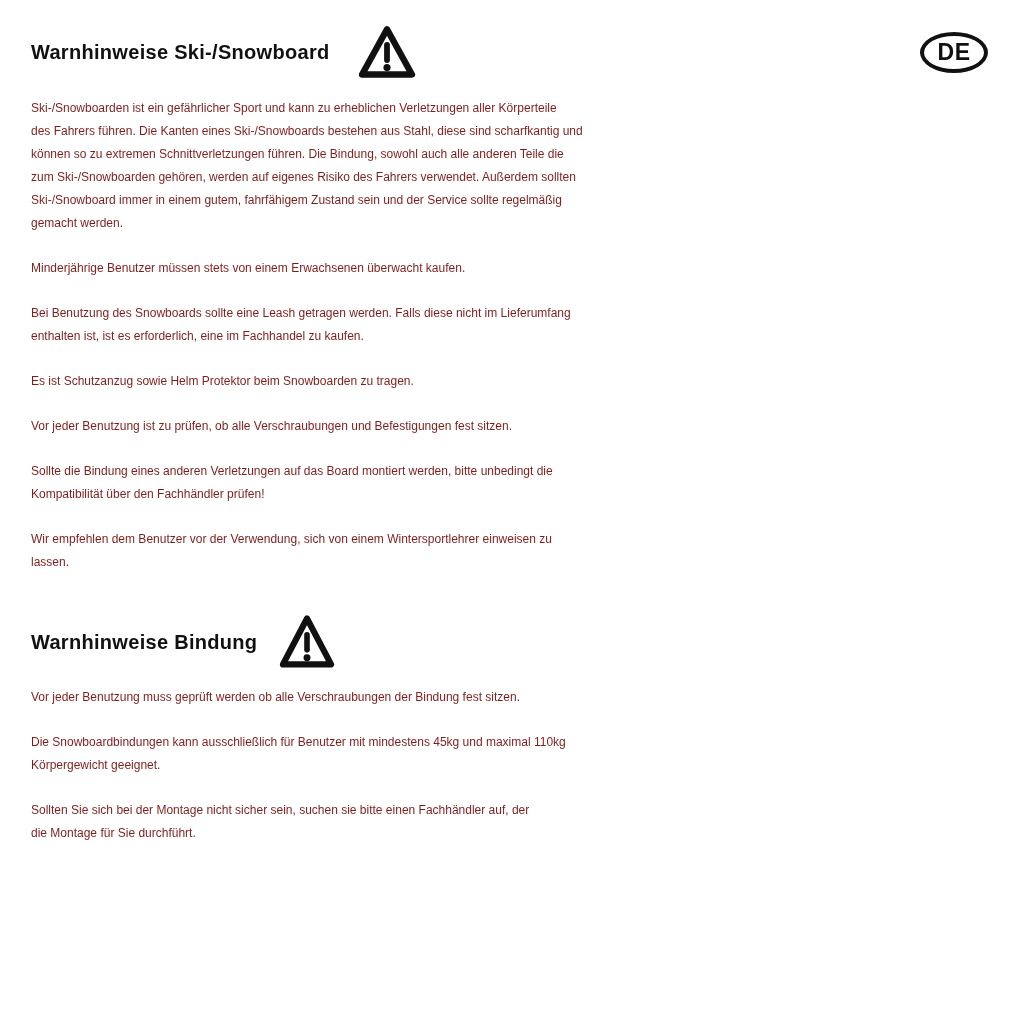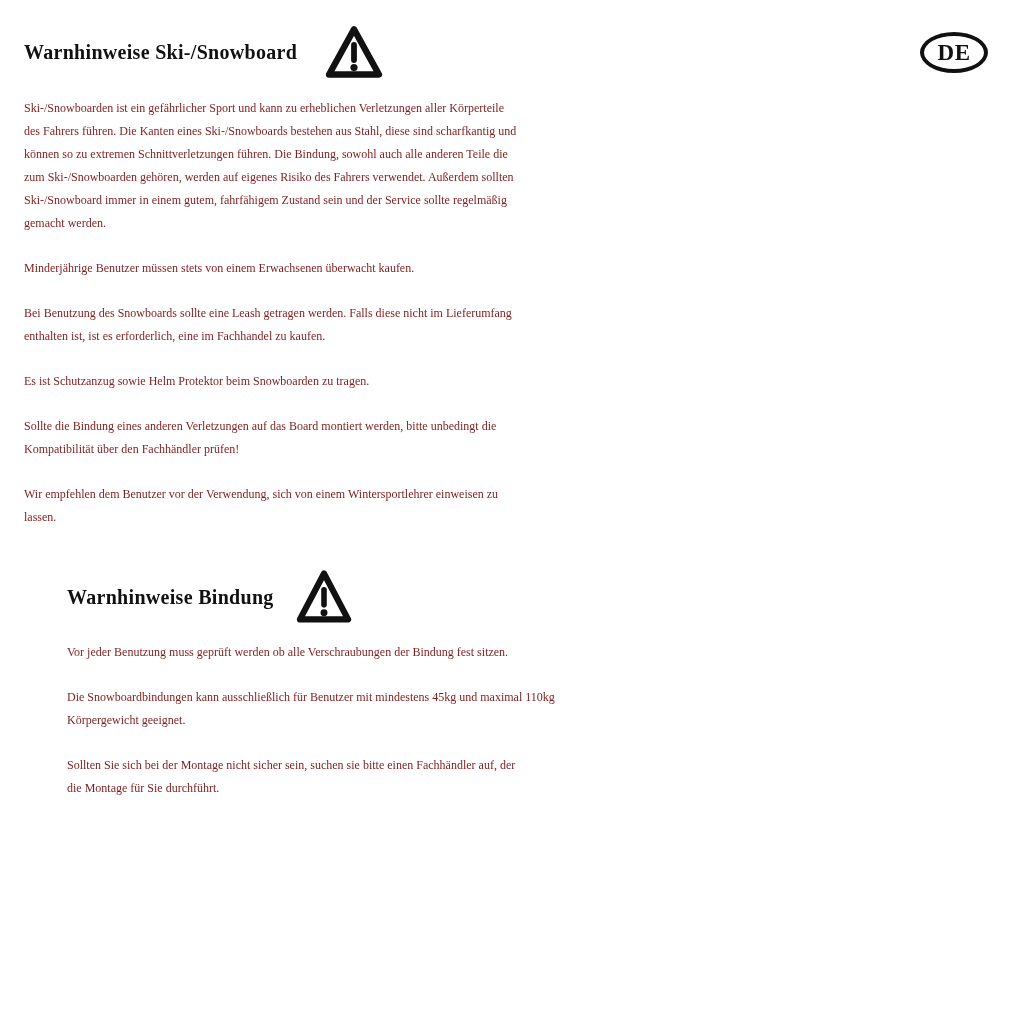--- a/index.html
+++ b/index.html
@@ -2,22 +2,22 @@
 <html><head>
 <meta charset="utf-8">
 <style>
   html, body { margin: 0; padding: 0; background: #ffffff; }
   .page {
     position: relative;
     width: 1027px;
     height: 1032px;
     box-sizing: border-box;
     background: #ffffff;
-    padding: 24px 23px 0 24px;
-    font-family: Liberation Serif, serif;
+    padding: 24px 23px 0 31px;
+    font-family: Liberation Sans, sans-serif;
     color: #111111;
   }
   .header-row {
     display: flex;
     align-items: center;
     margin: 0 0 16px 0;
   }
   .header-row h1, .header-row h2 {
     margin: 0;
     font-size: 20px;
@@ -47,21 +47,21 @@
     color: #111111;
     text-align: right;
   }
   .body-text p {
     margin: 0 0 22px 0;
     font-size: 12px;
     line-height: 23px;
     white-space: pre-line;
     color: #7f1d1d;
   }
-  .section-2 { margin-top: 38px; margin-left: 43px; }
+  .section-2 { margin-top: 38px; }
   .section-2 .header-row { margin-bottom: 14px; }
   .section-2 .warn-icon { margin-left: 22px; }
 </style>
 </head>
 <body>
 
 <div class="page">
 
   <div class="header-row">
     <h1>Warnhinweise Ski-/Snowboard</h1>
@@ -81,20 +81,21 @@
     <p>Ski-/Snowboarden ist ein gefährlicher Sport und kann zu erheblichen Verletzungen aller Körperteile
 des Fahrers führen. Die Kanten eines Ski-/Snowboards bestehen aus Stahl, diese sind scharfkantig und
 können so zu extremen Schnittverletzungen führen. Die Bindung, sowohl auch alle anderen Teile die
 zum Ski-/Snowboarden gehören, werden auf eigenes Risiko des Fahrers verwendet. Außerdem sollten
 Ski-/Snowboard immer in einem gutem, fahrfähigem Zustand sein und der Service sollte regelmäßig
 gemacht werden.</p>
     <p>Minderjährige Benutzer müssen stets von einem Erwachsenen überwacht kaufen.</p>
     <p>Bei Benutzung des Snowboards sollte eine Leash getragen werden. Falls diese nicht im Lieferumfang
 enthalten ist, ist es erforderlich, eine im Fachhandel zu kaufen.</p>
     <p>Es ist Schutzanzug sowie Helm Protektor beim Snowboarden zu tragen.</p>
+    <p>Vor jeder Benutzung ist zu prüfen, ob alle Verschraubungen und Befestigungen fest sitzen.</p>
     <p>Sollte die Bindung eines anderen Verletzungen auf das Board montiert werden, bitte unbedingt die
 Kompatibilität über den Fachhändler prüfen!</p>
     <p>Wir empfehlen dem Benutzer vor der Verwendung, sich von einem Wintersportlehrer einweisen zu
 lassen.</p>
   </div>
 
   <div class="section-2">
     <div class="header-row">
       <h2>Warnhinweise Bindung</h2>
       <span class="warn-icon">

